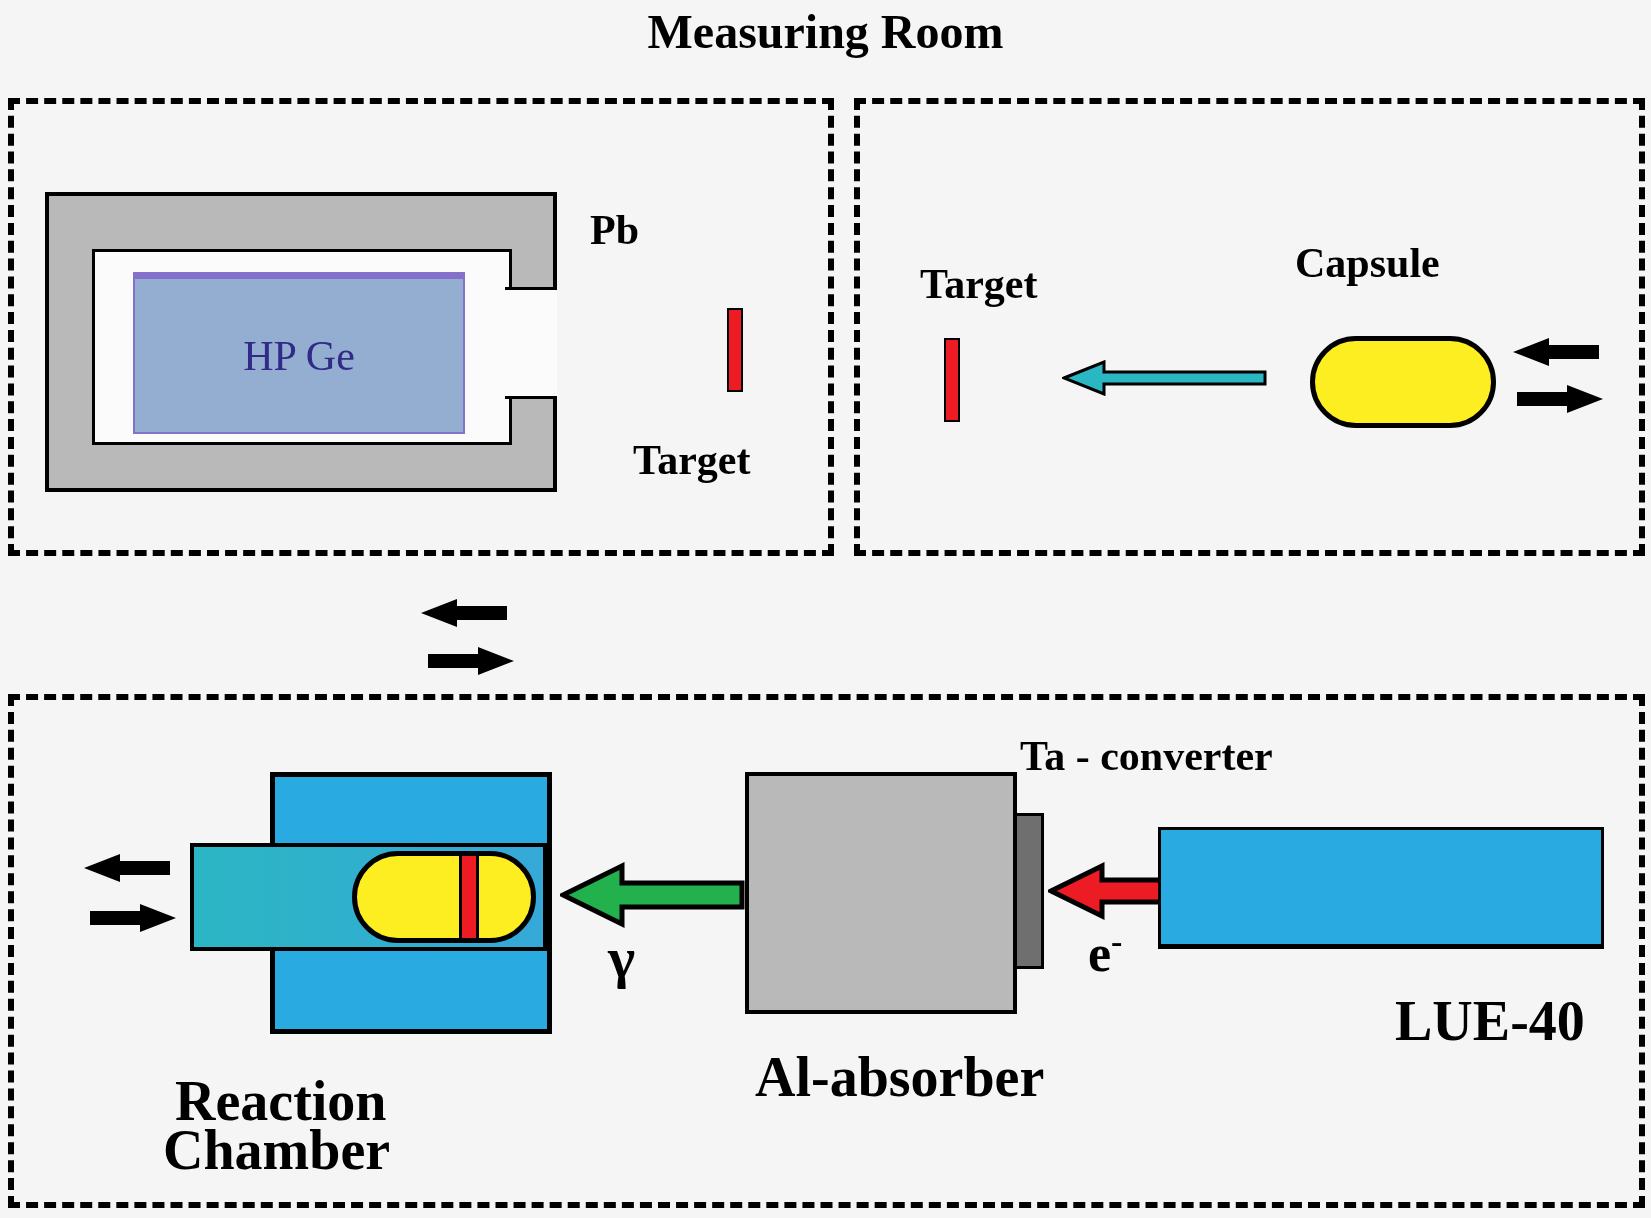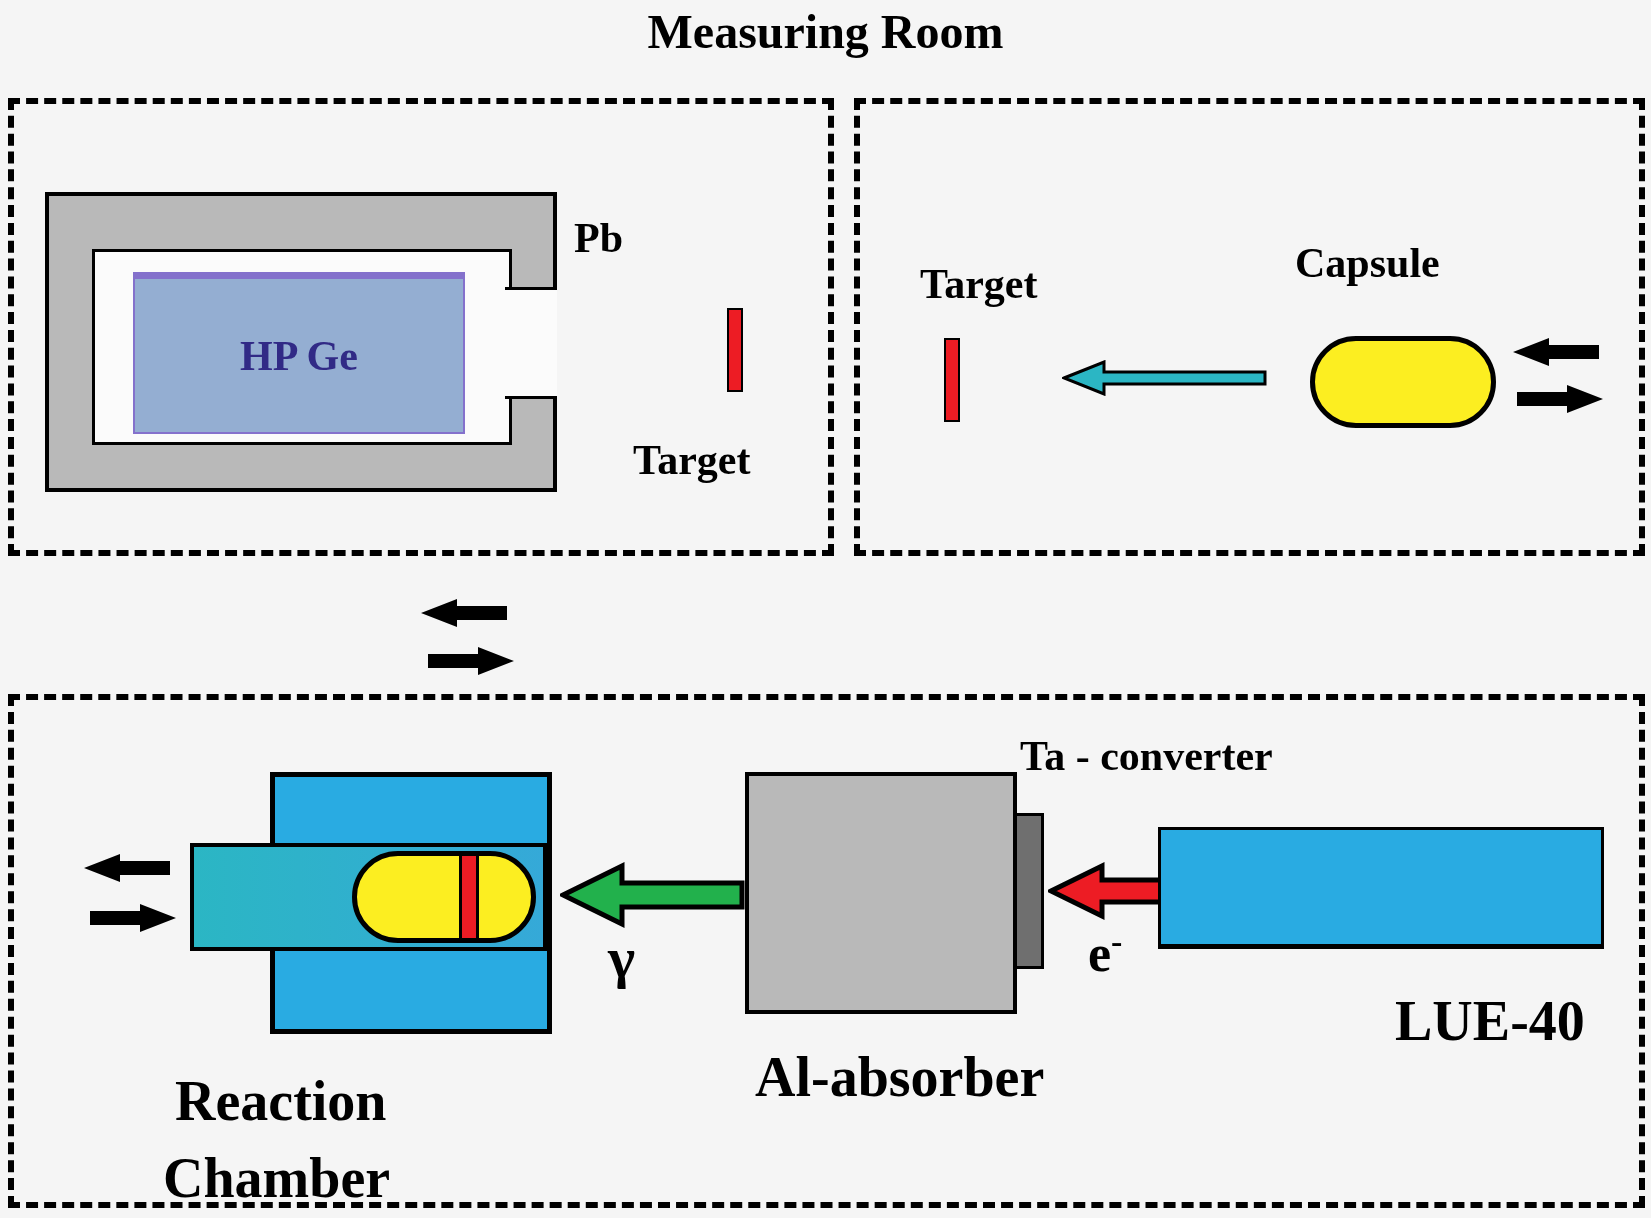--- a/index.html
+++ b/index.html
@@ -21,21 +21,21 @@
   
   .shield-outer { position:absolute; left:45px; top:192px; width:512px; height:300px;
                   background:var(--gray,#b9b9b9); border:4px solid #000; }
   .shield-inner { position:absolute; left:92px; top:249px; width:420px; height:196px;
                   background:#fbfbfb; border:3px solid #000; }
   .shield-opening { position:absolute; left:505px; top:287px; width:52px; height:112px;
                   background:#fbfbfb; border-top:3px solid #000; border-bottom:3px solid #000; }
   .hpge { position:absolute; left:133px; top:272px; width:332px; height:162px;
           background:var(--detectorblue,#94aed2); border:2px solid #8471cc; border-top-width:7px;
           display:flex; align-items:center; justify-content:center; }
-  .hpge span { font-size:42px; font-weight:bold; color:var(--navy,#312a86); }
+  .hpge span { font-size:42px; font-weight:normal; color:var(--navy,#312a86); }
 
   .target-bar { position:absolute; width:16px; height:84px; background:var(--red,#ed1c24); border:2px solid #000; }
 
   .capsule { position:absolute; background:var(--yellow,#fcee21); border:5px solid #000; border-radius:50px; overflow:hidden; }
   .capsule-stripe { position:absolute; left:102px; top:-6px; width:20px; height:104px;
                     background:var(--red,#ed1c24); border:3px solid #000; }
 
   .chamber { position:absolute; left:270px; top:772px; width:282px; height:262px;
              background:var(--blue,#29abe2); border:5px solid #000; }
   .tube { position:absolute; left:190px; top:843px; width:357px; height:108px;
@@ -64,21 +64,21 @@
 
   <div class="dashed-box" style="left:8px; top:98px; width:826px; height:458px;"></div>
 
   <div class="shield-outer"></div>
   <div class="shield-inner"></div>
   <div class="shield-opening"></div>
   <div class="hpge">
     <span>HP Ge</span>
   </div>
 
-  <div class="lbl f42" style="left:574px; top:208px;margin-top:8px;">Pb</div>
+  <div class="lbl f42" style="left:590px; top:208px;">Pb</div>
 
   <div class="target-bar" style="left:727px; top:308px;"></div>
 
   <div class="lbl f42" style="left:633px; top:438px;">Target</div>
 
   <div class="dashed-box" style="left:854px; top:98px; width:791px; height:458px;"></div>
 
   <div class="lbl f42" style="left:920px; top:262px;">Target</div>
 
   <div class="lbl f42" style="left:1295px; top:241px;">Capsule</div>
@@ -153,15 +153,15 @@
       </svg>
   </div>
   <div class="lbl electron" style="left:1088px; top:924px;">
     <span>e</span><sup>-</sup>
   </div>
 
   <div class="lue"></div>
   <div class="lbl f44" style="left:1395px; top:992px;">LUE-40</div>
 
   <div class="lbl f44" style="left:175px; top:1072px;text-align:center;">Reaction</div>
-  <div class="lbl f44" style="left:163px; top:1121px;margin-top:28px;">Chamber</div>
+  <div class="lbl f44" style="left:163px; top:1121px;">Chamber</div>
 
 </div>
 
 </body></html>

